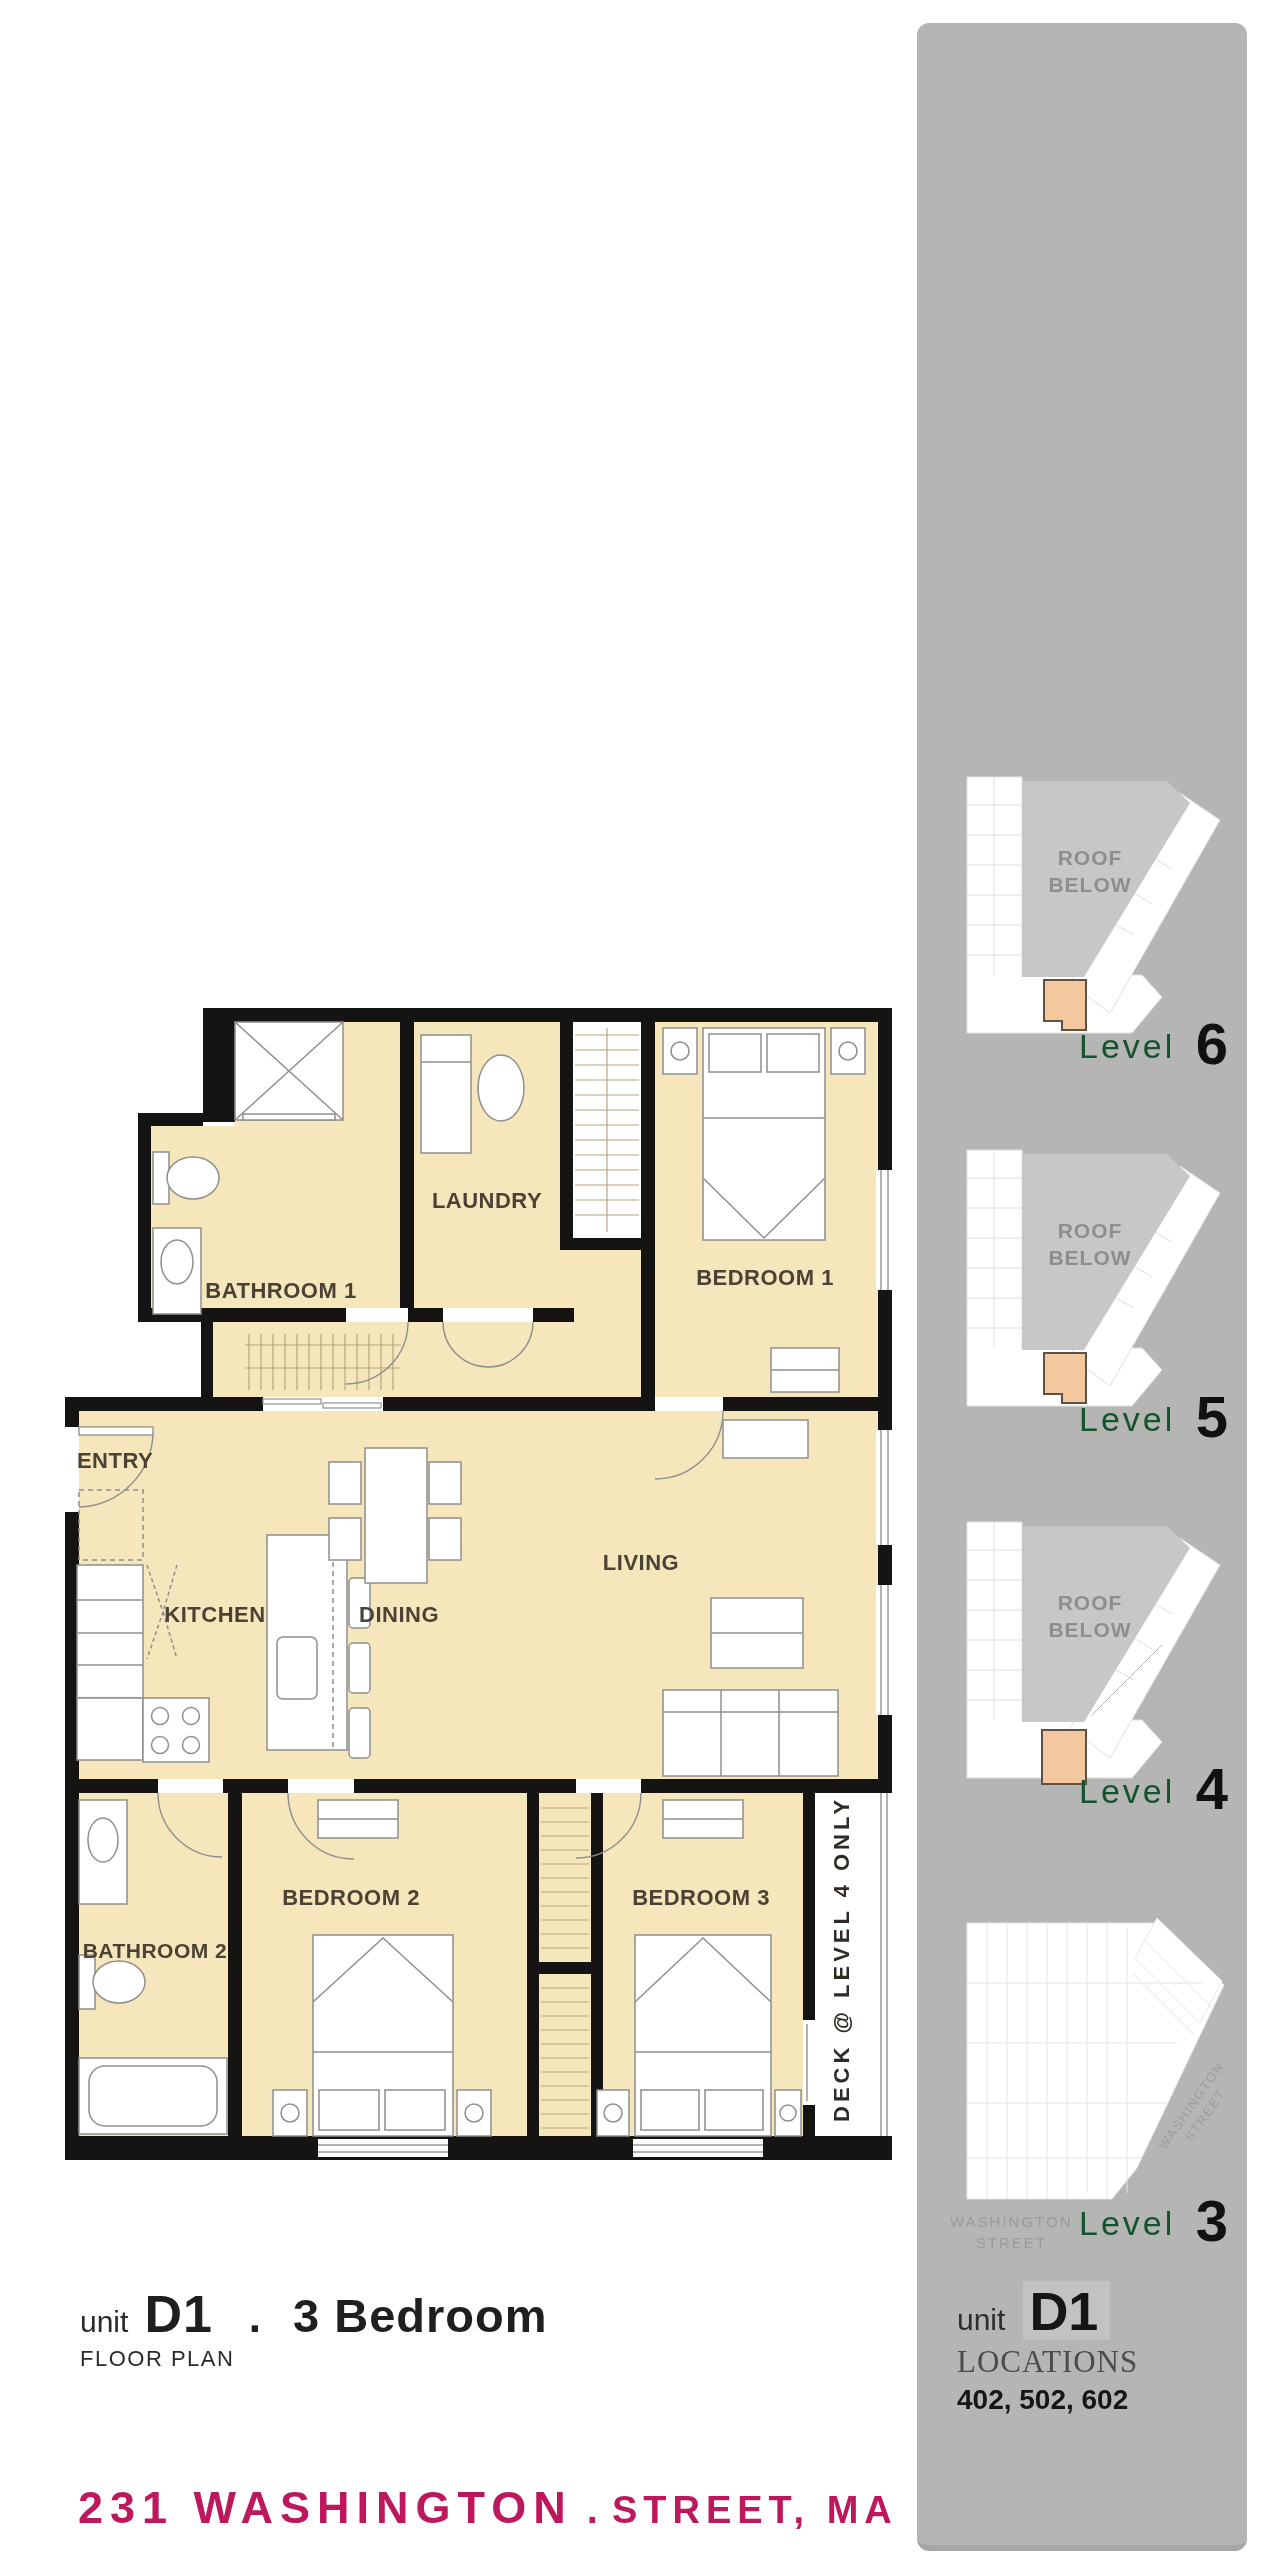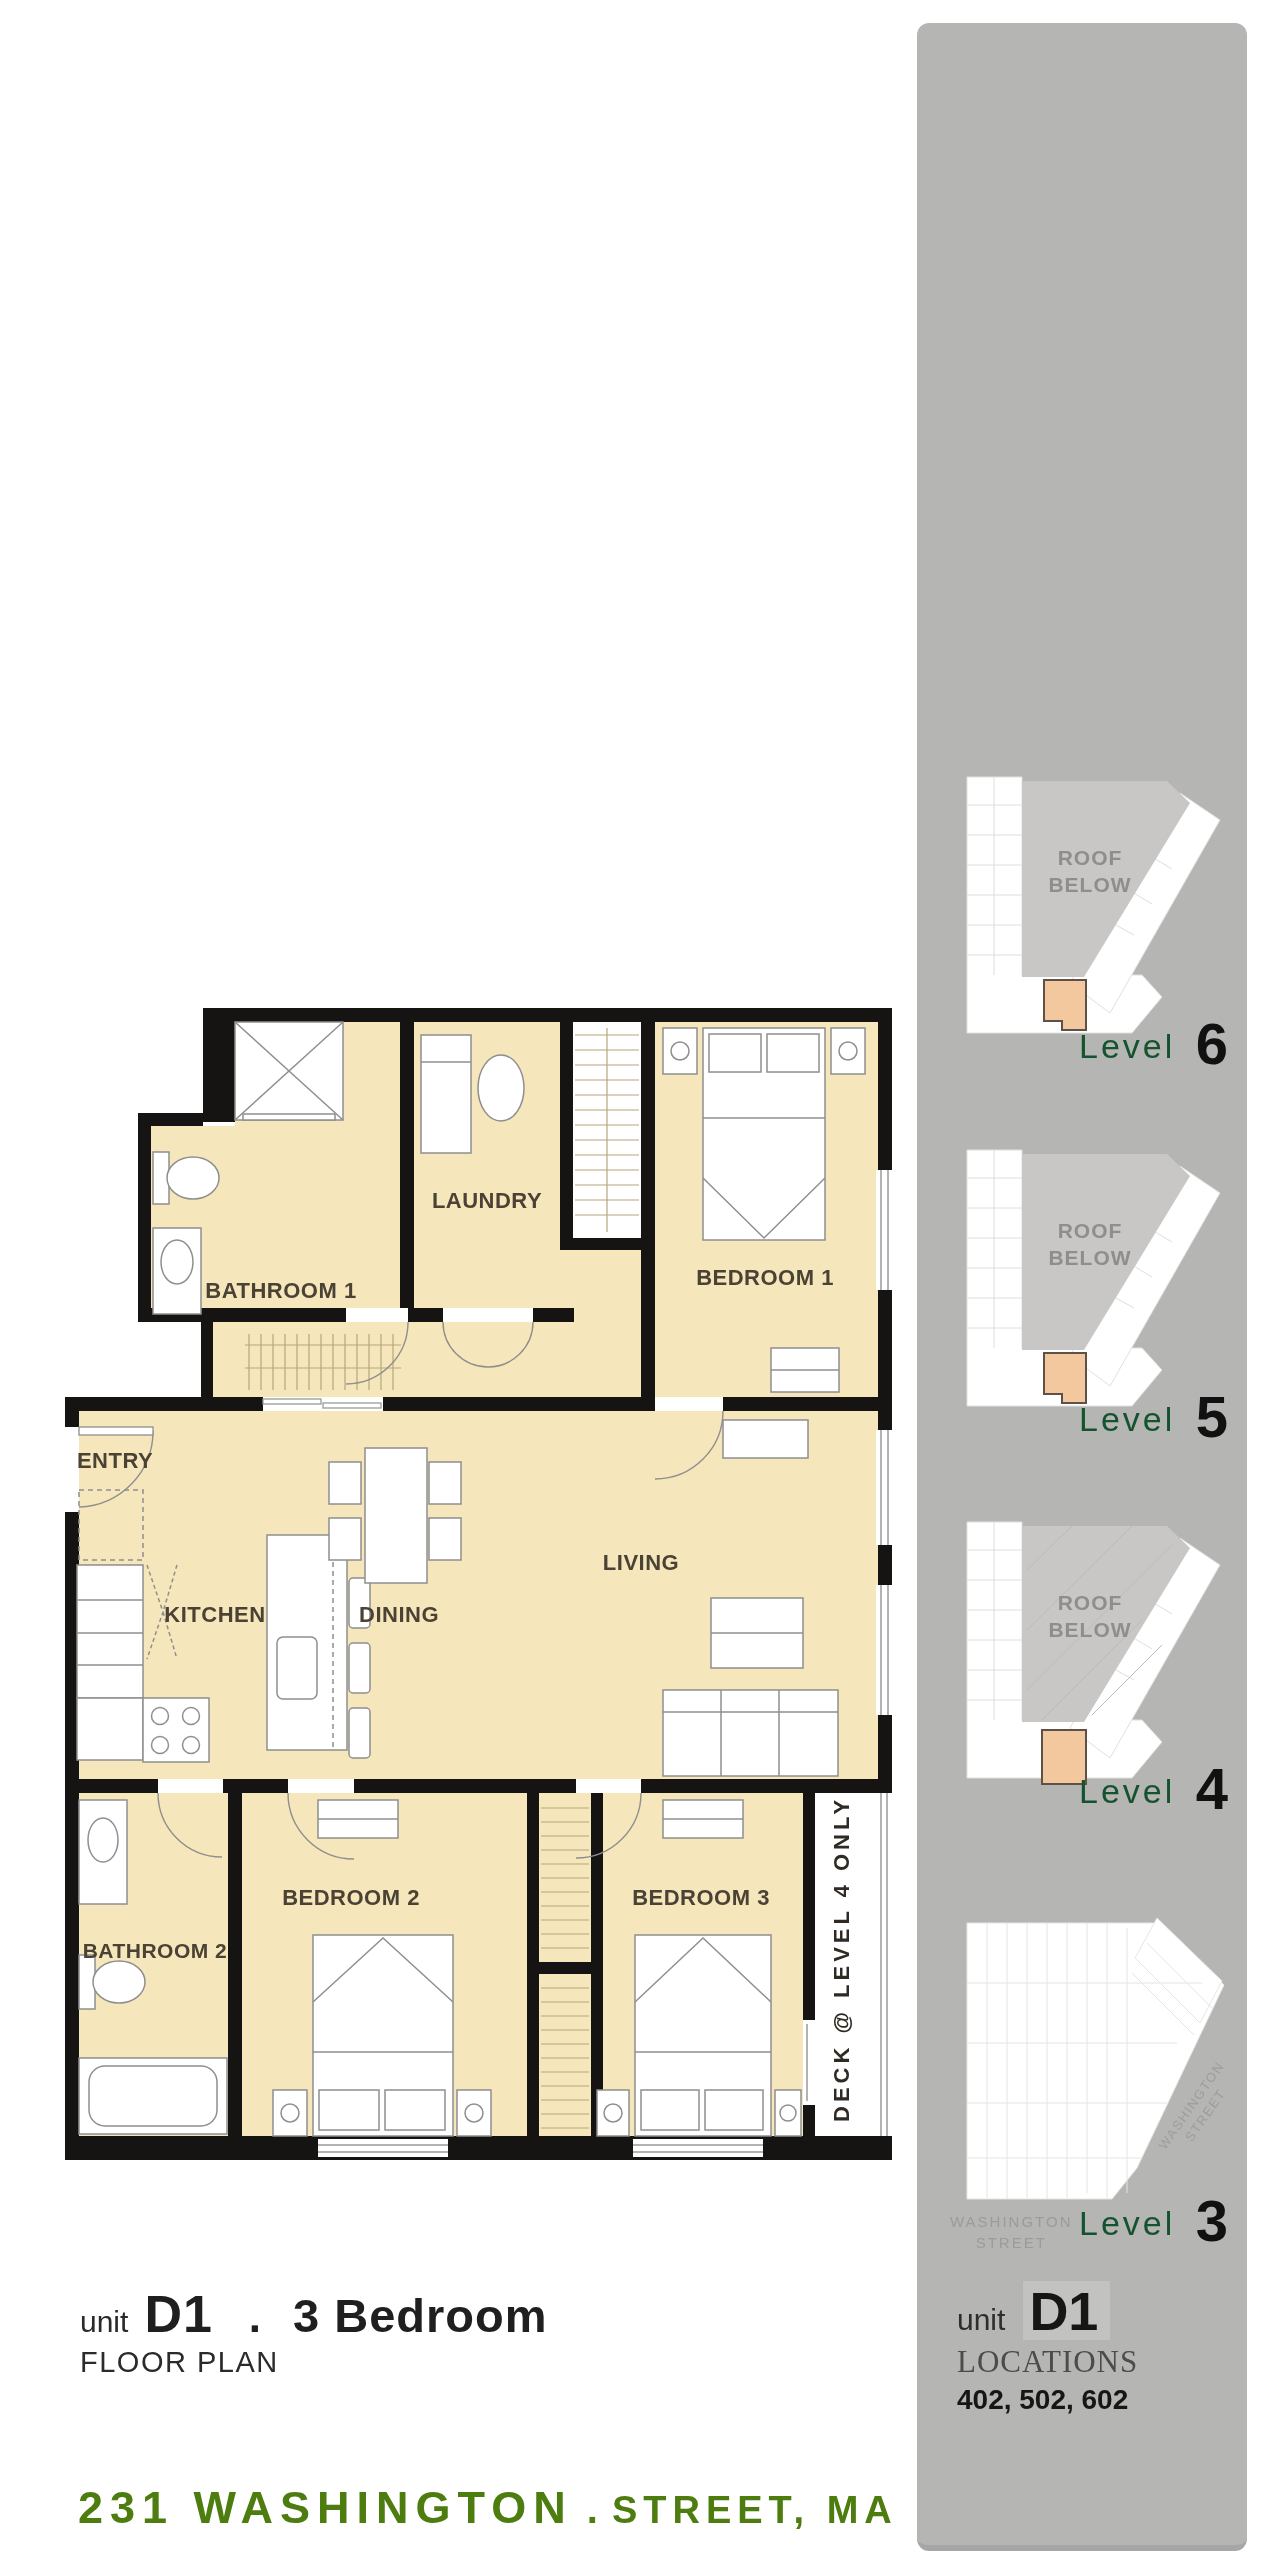--- a/index.html
+++ b/index.html
@@ -9,23 +9,23 @@
   }
   
   #plan-wrap{position:absolute;left:63px;top:1000px;width:830px;height:1165px;}
   
   #title-block{position:absolute;left:80px;top:2284px;color:#1f1f1f;}
   #title-row{display:flex;align-items:baseline;}
   .t-unit{font-size:30px;color:#2a2a2a;}
   .t-d1{font-size:52px;font-weight:700;margin-left:16px;letter-spacing:1px;}
   .t-sep{font-size:44px;font-weight:700;margin-left:36px;}
   .t-type{font-size:47px;font-weight:600;margin-left:32px;letter-spacing:1px;}
-  .t-sub{font-size:29px;letter-spacing:1.5px;color:#2b2b2b;margin-top:2px;}
+  .t-sub{font-size:22px;letter-spacing:1.5px;color:#2b2b2b;margin-top:2px;}
   
-  #address{position:absolute;left:78px;top:2482px;display:flex;align-items:baseline;color:#4d7c0f;}
+  #address{position:absolute;left:78px;top:2482px;display:flex;align-items:baseline;color:#be185d;}
   .addr-left{font-size:45px;font-weight:600;letter-spacing:7px;}
   .addr-sep{font-size:40px;font-weight:700;margin:0 14px;}
   .addr-right{font-size:38px;font-weight:600;letter-spacing:6px;}
   
   #sidebar{position:absolute;left:917px;top:23px;width:330px;height:2522px;
     background:#b5b5b3;border-bottom:6px solid #a6a6a4;border-radius:12px;}
   .level-block{position:absolute;left:15px;width:300px;}
   .level-label{text-align:right;margin-top:-40px;padding-right:4px;position:relative;}
   .lvl-word{font-size:34px;font-weight:400;letter-spacing:3px;color:#14532d;}
   .lvl-num{font-size:58px;font-weight:700;color:#111111;margin-left:16px;vertical-align:-6px;}

